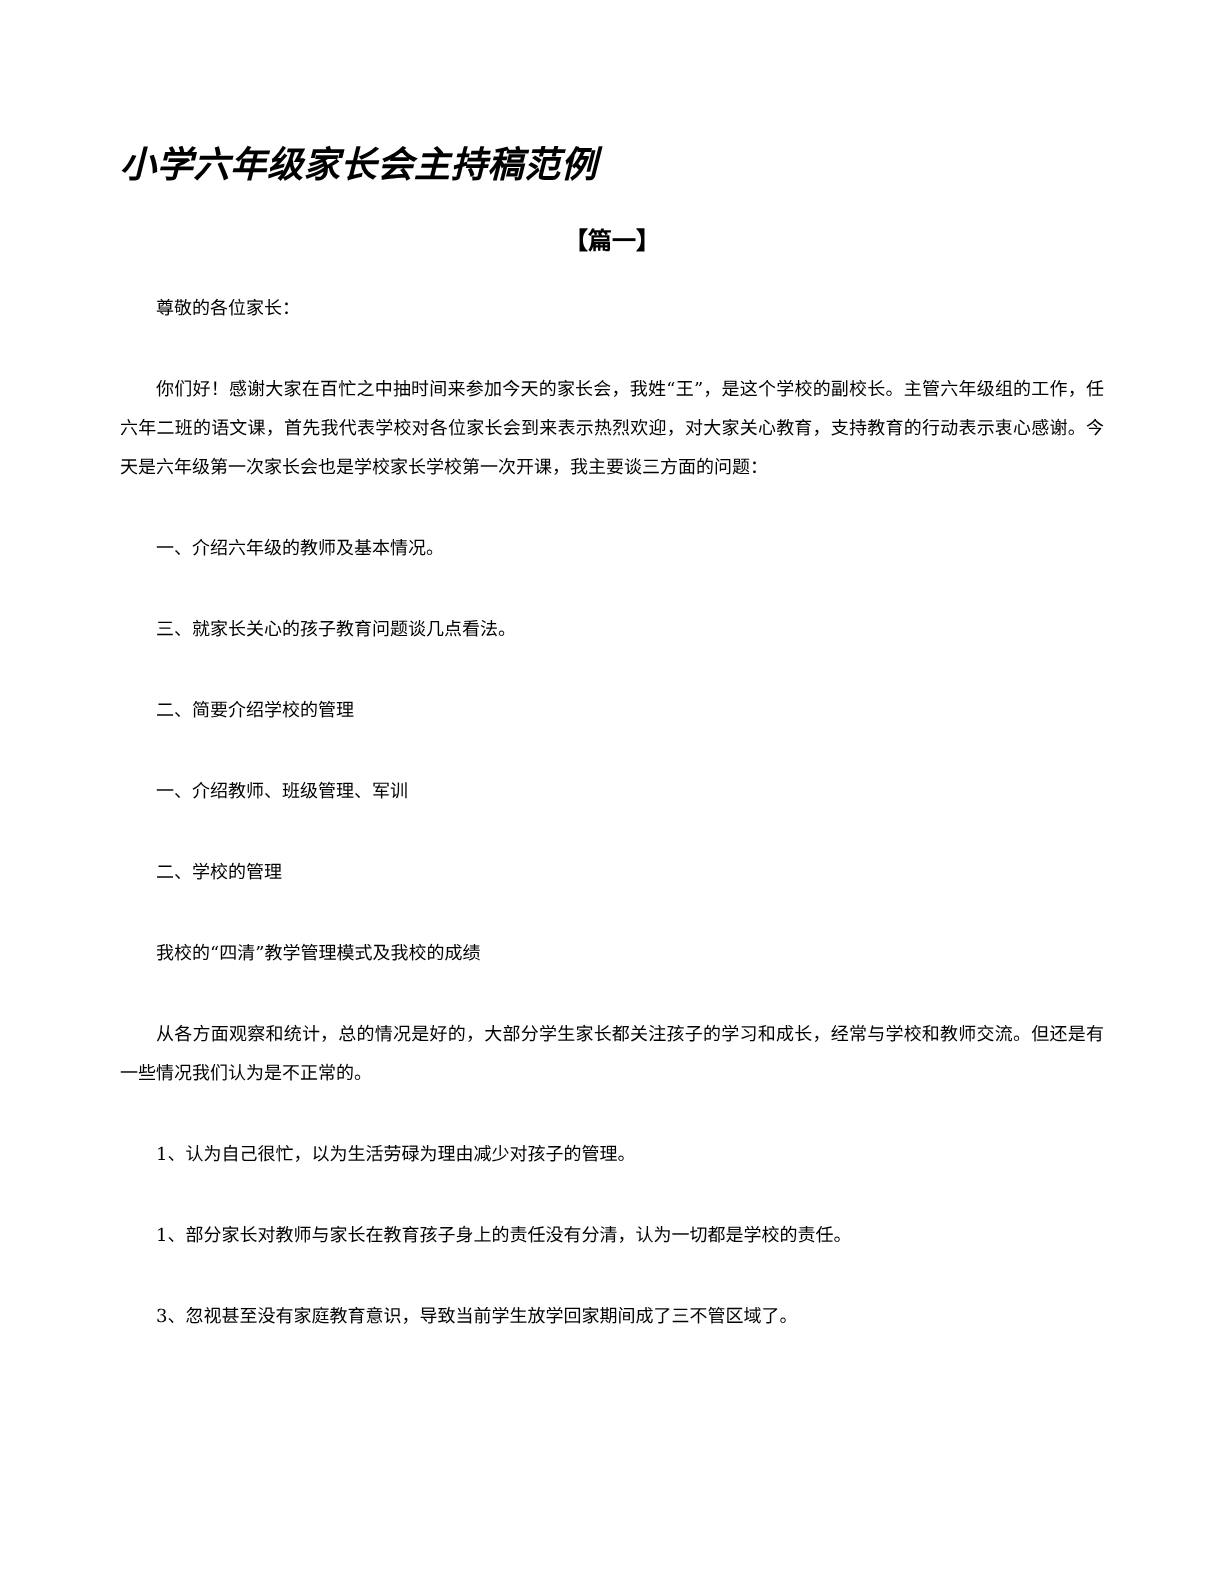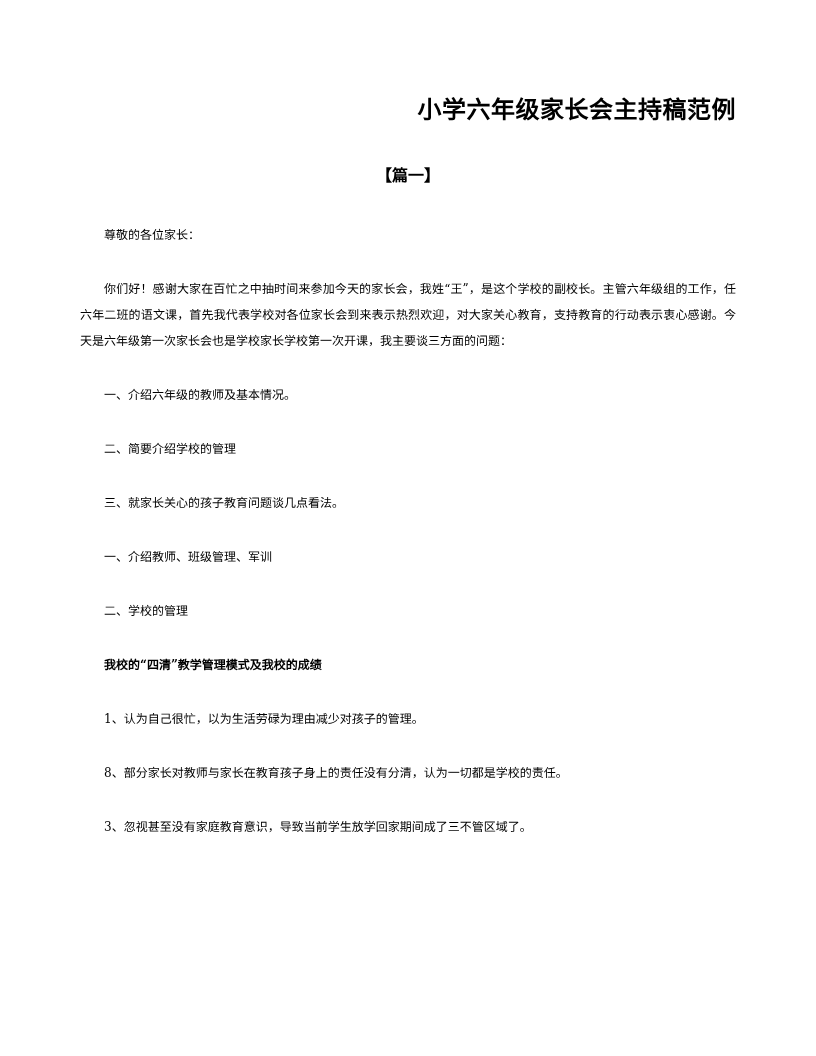--- a/index.html
+++ b/index.html
@@ -27,29 +27,30 @@
     left: 80px;
     top: 0;
     width: 656px;
   }
 
   .doc-title {
     margin: 0;
     padding: 0;
     font-size: 24px;
     font-weight: bold;
-    text-align: right;
+    text-align: left;
     letter-spacing: 0.5px;
     line-height: 1.2;
     padding-top: 96px;
     font-family: "DejaVu Sans", "Liberation Sans", sans-serif;
+    font-style: italic;
   }
 
   .doc-subtitle {
-    margin: 15px;
+    margin: 0;
     padding: 0;
     font-size: 16px;
     font-weight: bold;
     text-align: center;
     line-height: 1.2;
     padding-top: 26px;
     font-family: "DejaVu Serif", "Liberation Serif", serif;
   }
 
   .body-block {
@@ -72,55 +73,55 @@
     margin-top: 28px;
   }
 
   
   p.para.item {
     text-align: left;
   }
 
   p.para.noindent {
     text-indent: 2em;
-    font-weight: bold;
   }
 </style>
 </head>
 <body>
 
 <div class="page">
   <div class="content">
 
     <h1 class="doc-title">小学六年级家长会主持稿范例</h1>
 
     <div class="doc-subtitle">【篇一】</div>
 
     <div class="body-block">
 
       <p class="para item">尊敬的各位家长：</p>
 
       <p class="para">你们好！感谢大家在百忙之中抽时间来参加今天的家长会，我姓“王”，是这个学校的副校长。主管六年级组的工作，任六年二班的语文课，首先我代表学校对各位家长会到来表示热烈欢迎，对大家关心教育，支持教育的行动表示衷心感谢。今天是六年级第一次家长会也是学校家长学校第一次开课，我主要谈三方面的问题：</p>
 
       <p class="para item">一、介绍六年级的教师及基本情况。</p>
 
+      <p class="para item">三、就家长关心的孩子教育问题谈几点看法。</p>
+
       <p class="para item">二、简要介绍学校的管理</p>
-
-      <p class="para item">三、就家长关心的孩子教育问题谈几点看法。</p>
 
       <p class="para item">一、介绍教师、班级管理、军训</p>
 
       <p class="para item">二、学校的管理</p>
 
       <p class="para item noindent">我校的“四清”教学管理模式及我校的成绩</p>
 
 
 
+      <p class="para">从各方面观察和统计，总的情况是好的，大部分学生家长都关注孩子的学习和成长，经常与学校和教师交流。但还是有一些情况我们认为是不正常的。</p>
 
       <p class="para item">1、认为自己很忙，以为生活劳碌为理由减少对孩子的管理。</p>
 
-      <p class="para">8、部分家长对教师与家长在教育孩子身上的责任没有分清，认为一切都是学校的责任。</p>
+      <p class="para">1、部分家长对教师与家长在教育孩子身上的责任没有分清，认为一切都是学校的责任。</p>
 
       <p class="para item">3、忽视甚至没有家庭教育意识，导致当前学生放学回家期间成了三不管区域了。</p>
 
     </div>
   </div>
 </div>
 
 </body></html>

